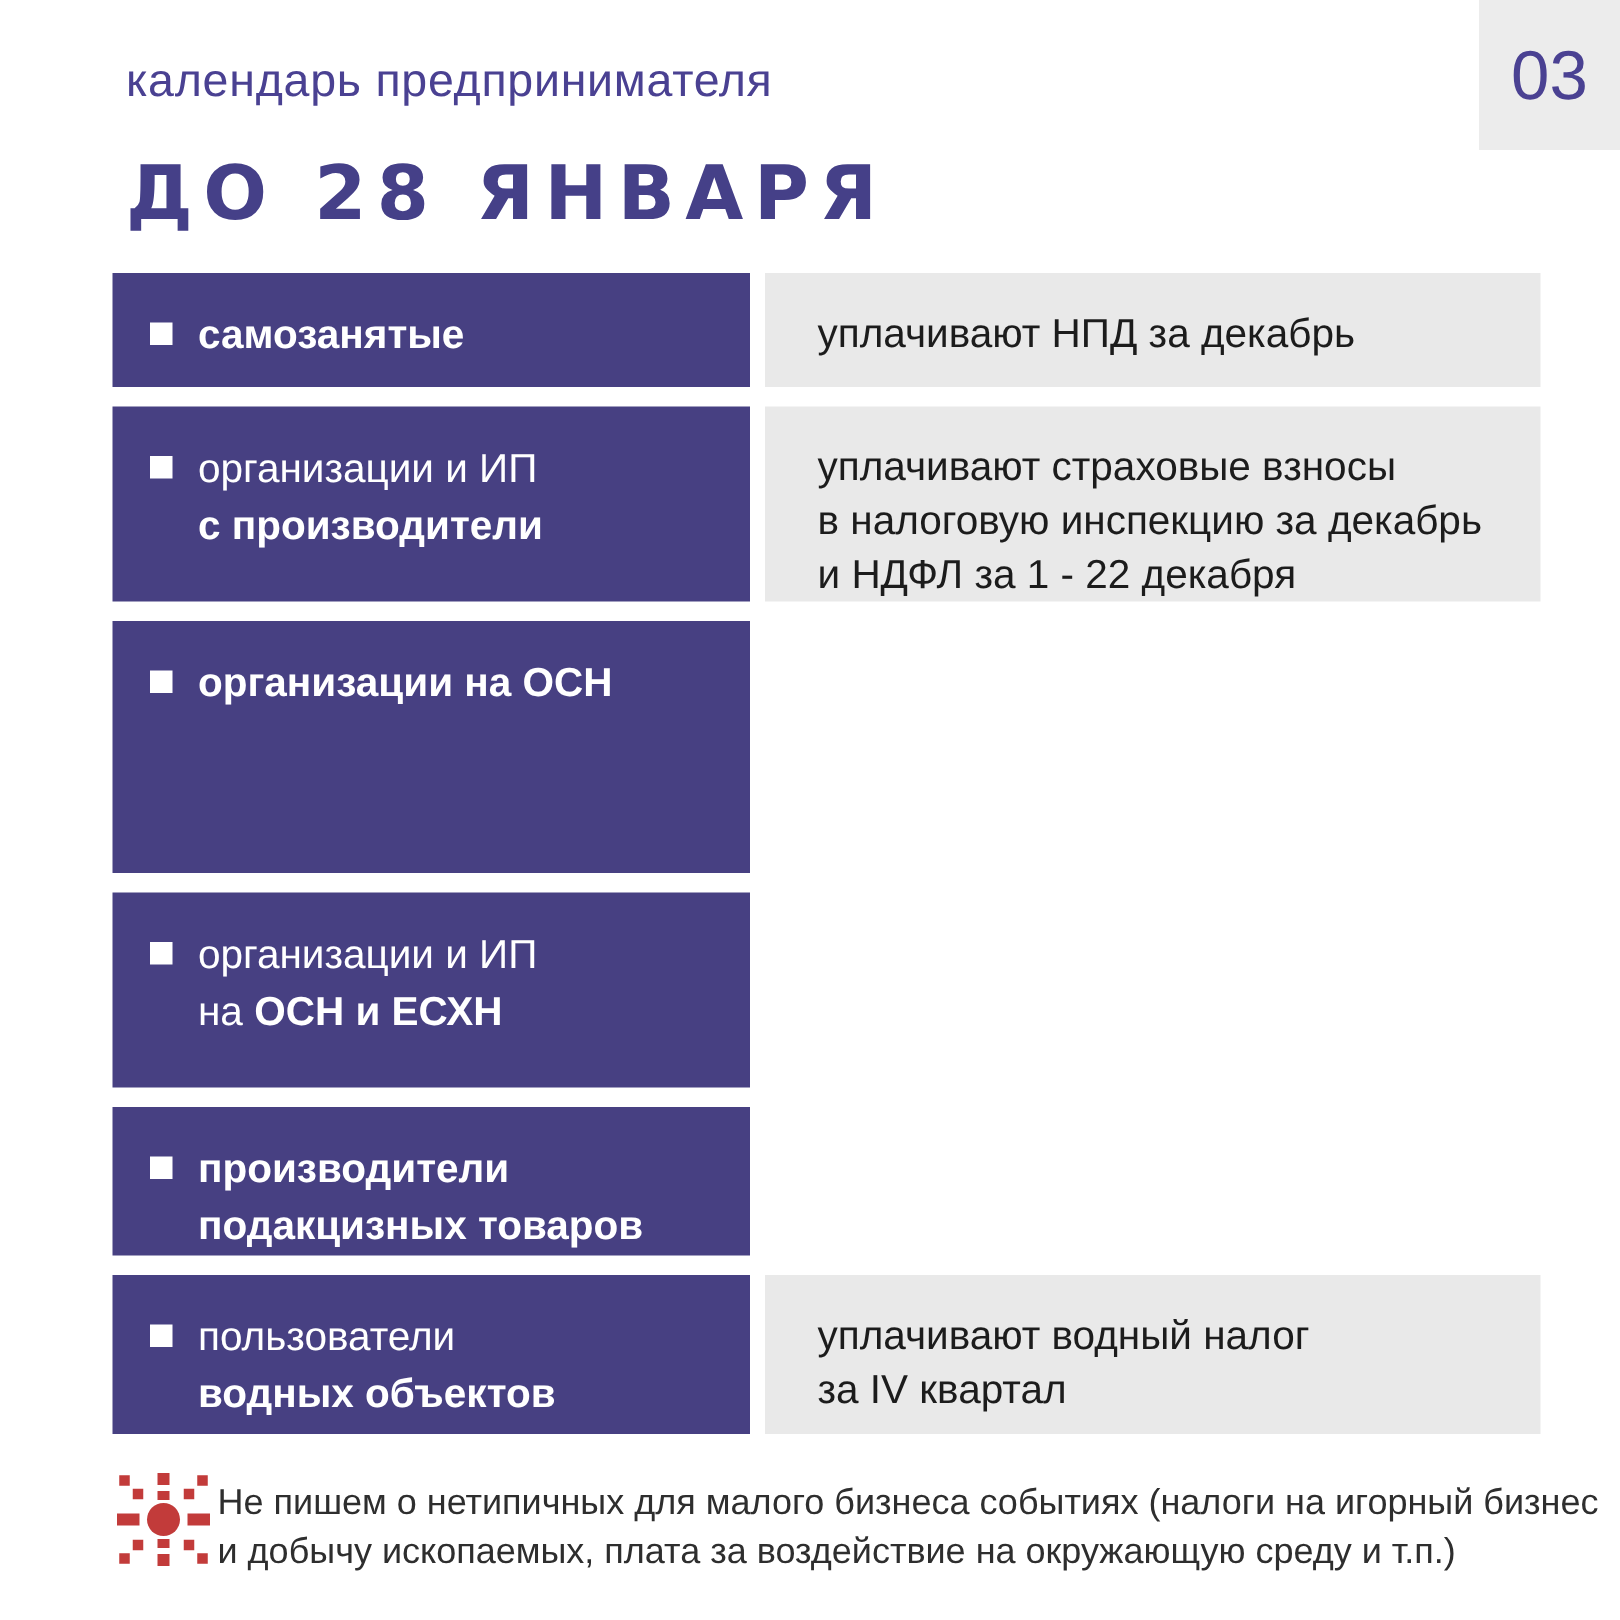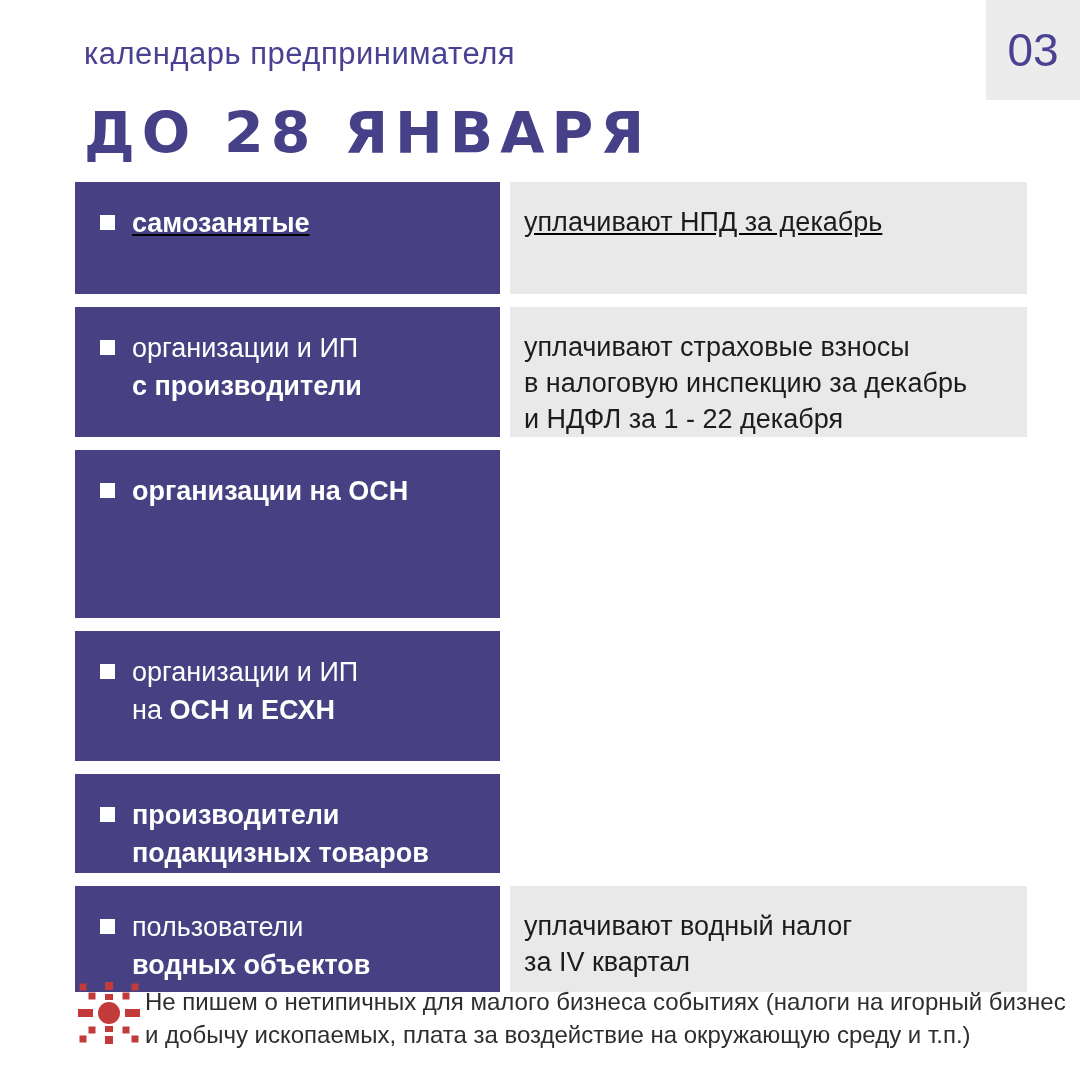--- a/index.html
+++ b/index.html
@@ -26,49 +26,49 @@
     position:absolute;left:986px;top:0;width:94px;height:100px;
     background:#ececec;
     display:flex;align-items:center;justify-content:center;
   }
   .page-number{
     font-size:46px;color:var(--purple-text);
   }
   .page-title{
     position:absolute;left:84px;top:100px;
     font-family:"DejaVu Sans", sans-serif;
-    font-size:57px;font-weight:800;letter-spacing:7px;
+    font-size:50px;font-weight:800;letter-spacing:7px;
     color:#454088;
   }
   .rows{
     position:absolute;left:75px;top:182px;width:952px;
     display:flex;flex-direction:column;gap:13px;
   }
   .row{display:flex;gap:10px;}
-  .row:nth-child(1){height:112px;text-decoration:underline;}
+  .row:nth-child(1){height:76px;}
   .row:nth-child(2){height:130px;}
   .row:nth-child(3){height:168px;}
   .row:nth-child(4){height:130px;}
   .row:nth-child(5){height:99px;}
   .row:nth-child(6){height:106px;}
   .row-label{
     width:425px;flex:none;position:relative;
     background:var(--purple-box);color:#ffffff;
     padding:22px 18px 16px 57px;
     font-size:27px;line-height:38px;
   }
   .bullet{
     position:absolute;left:25px;top:33px;
     width:15px;height:15px;background:#ffffff;
   }
   .label-line .seg-bold{font-weight:700;}
   .row-desc{
     flex:1;
     background:var(--gray-box);color:var(--text-dark);
-    padding:22px 25px 14px 14px;
+    padding:22px 25px 14px 35px;
     font-size:27px;line-height:36px;
     white-space:pre-line;
   }
   .footnote{
     position:absolute;left:78px;top:982px;
     display:flex;align-items:flex-start;
   }
   .footnote-icon{
     width:62px;height:62px;flex:none;
     color:var(--accent-red);

